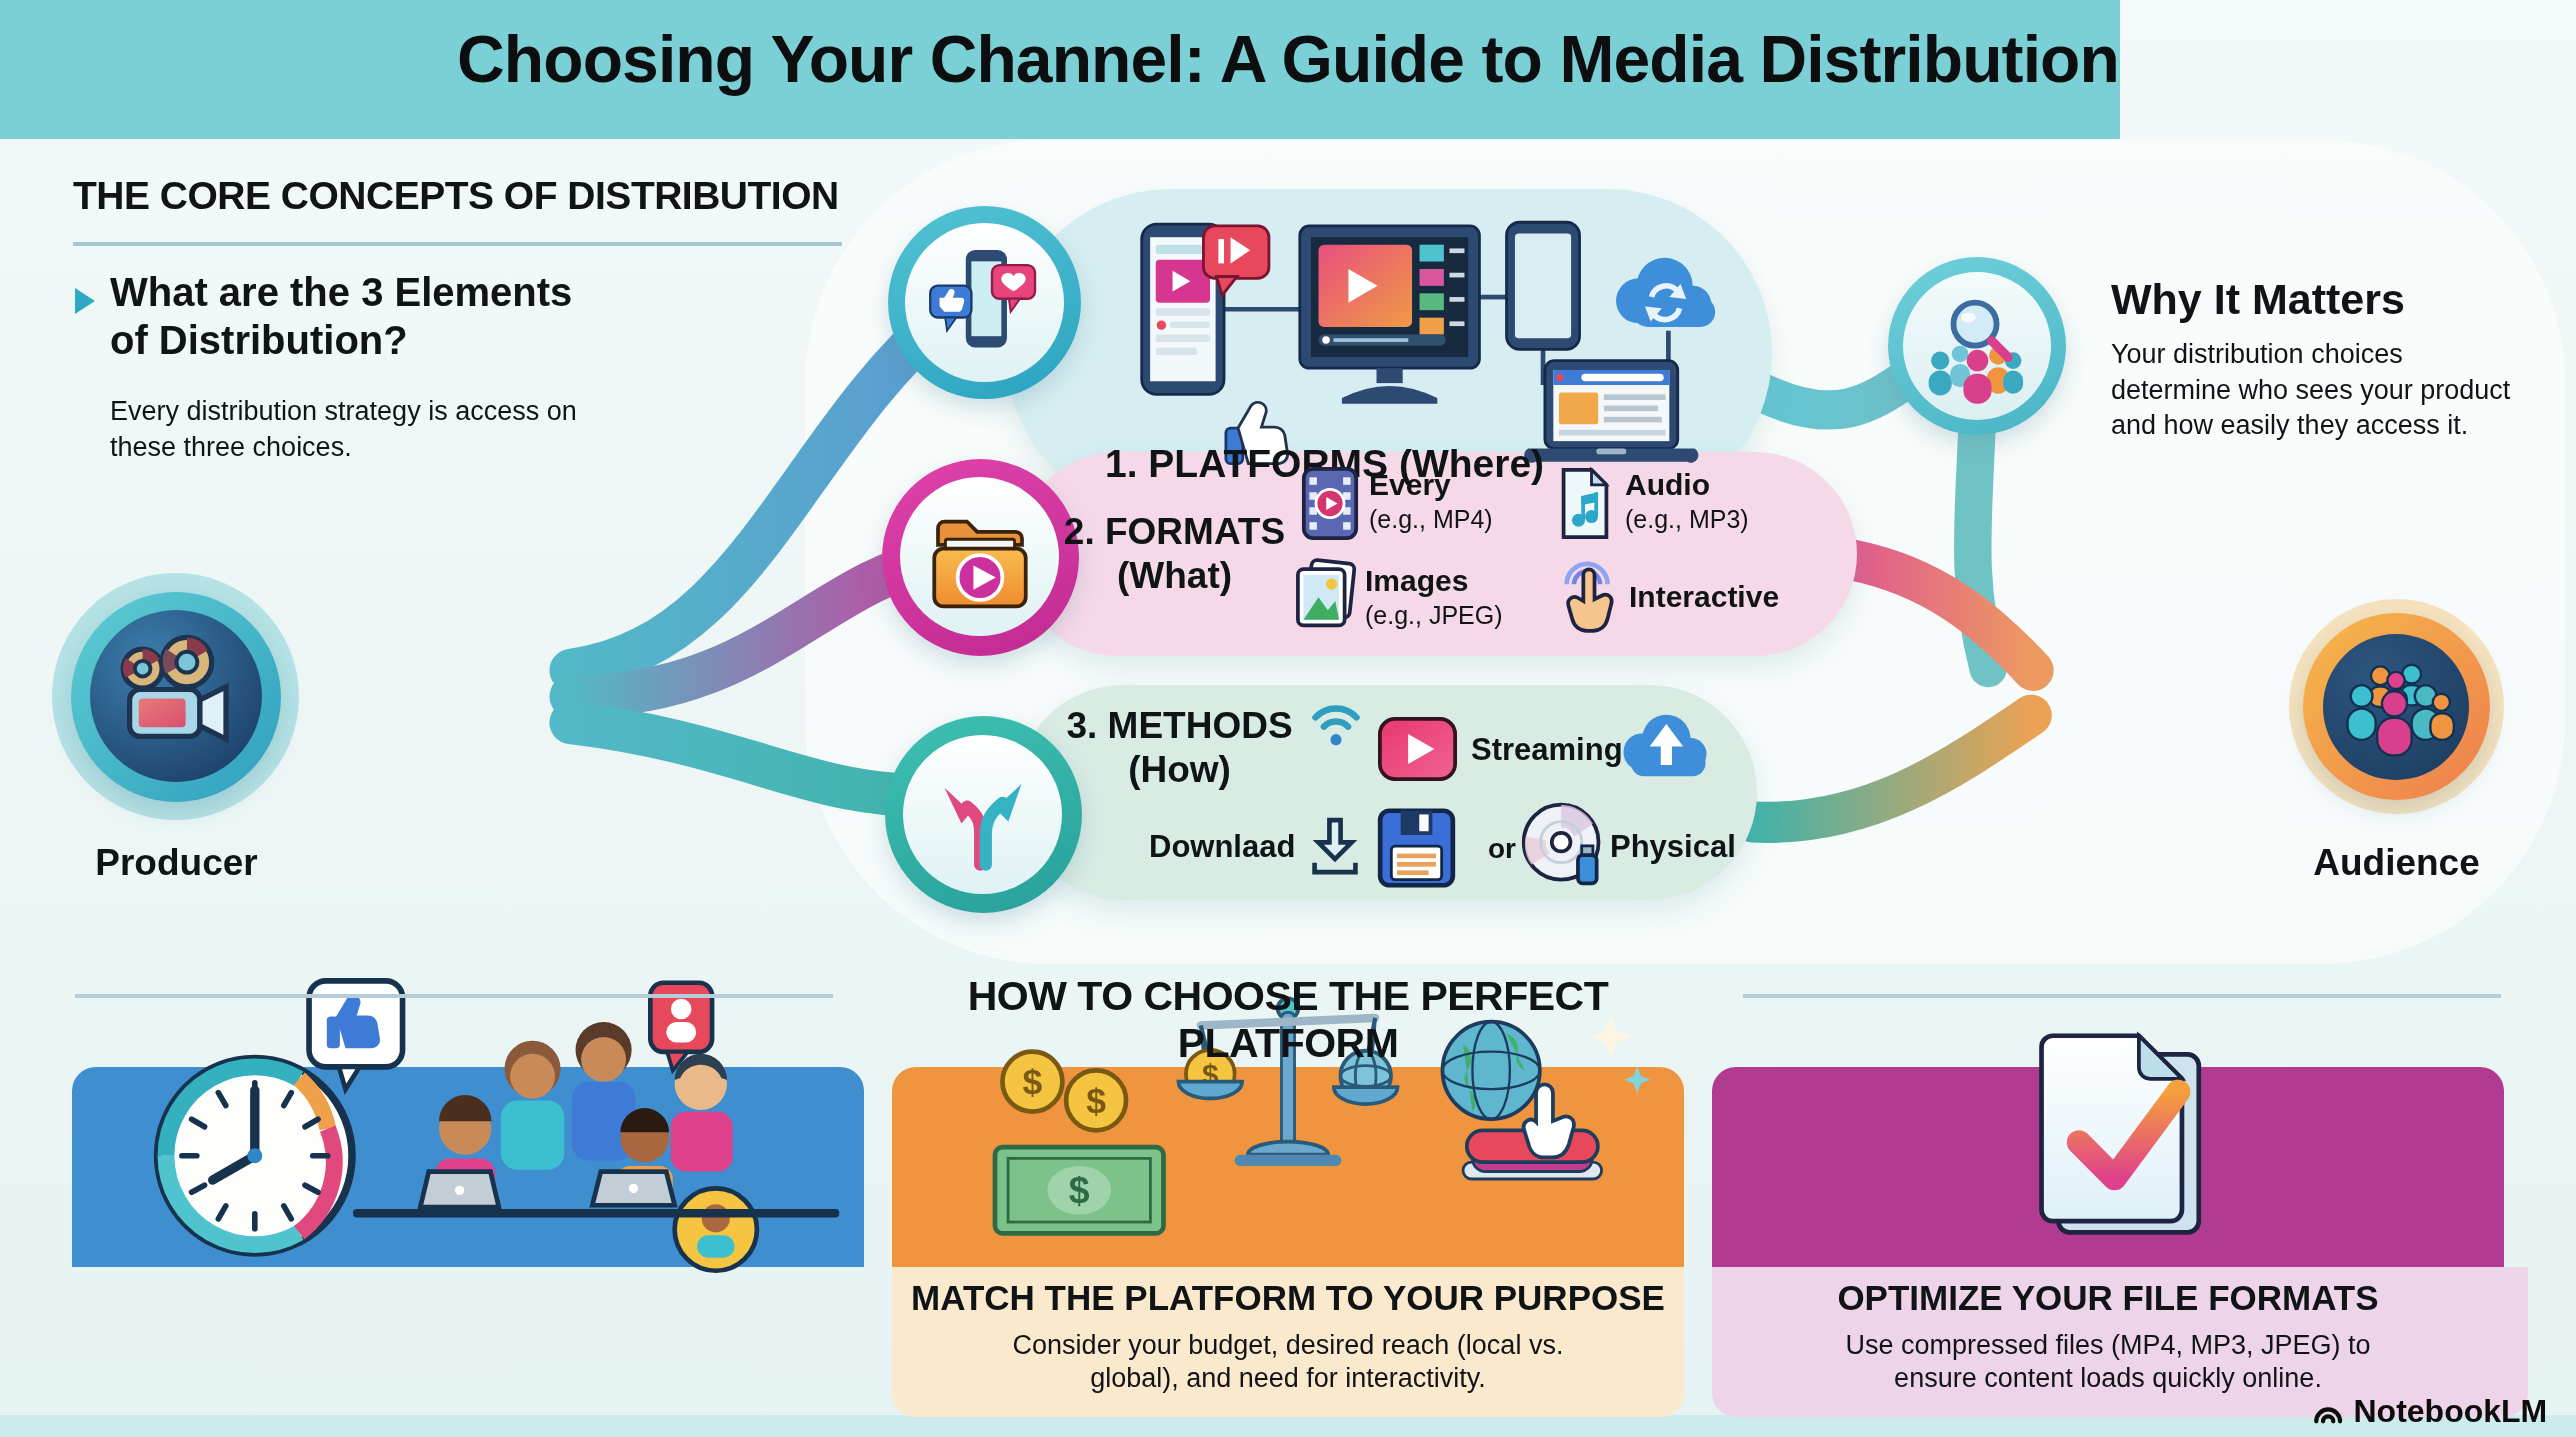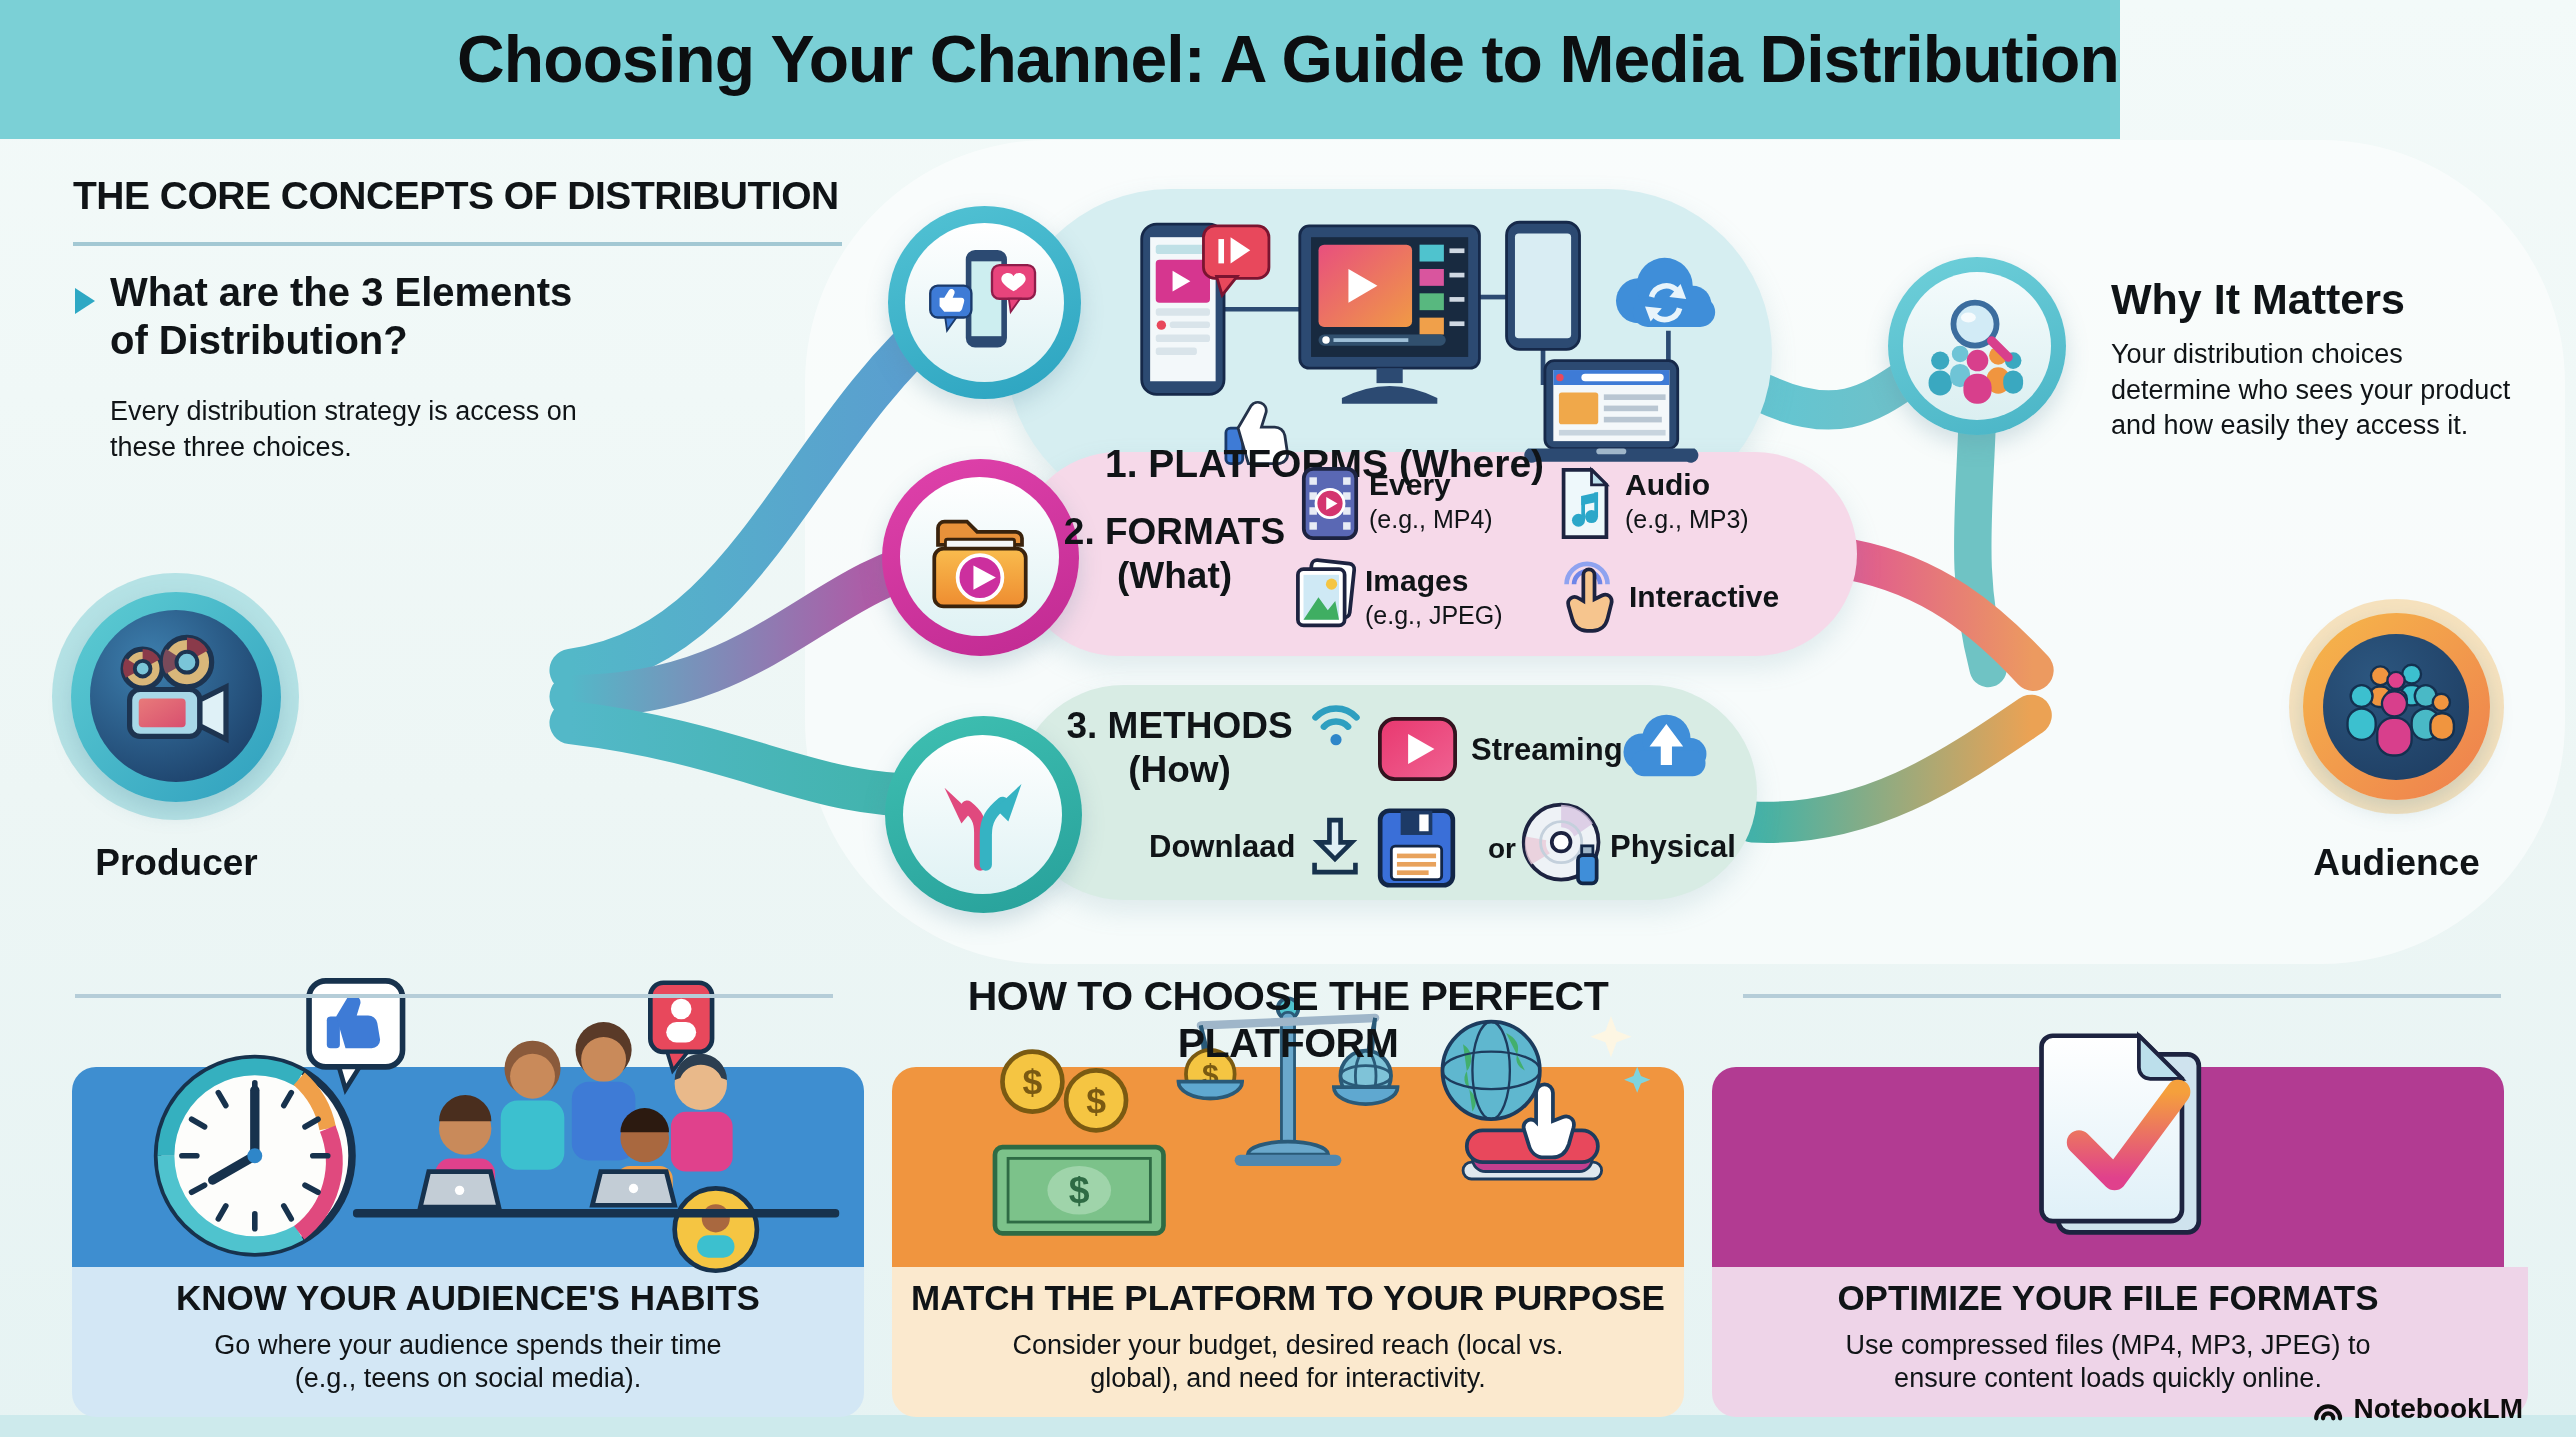--- a/index.html
+++ b/index.html
@@ -31,21 +31,21 @@
   .why-body{position:absolute;left:2111px;top:337px;font-size:27px;line-height:1.32;z-index:6;}
   .howto-heading{position:absolute;left:867px;top:973px;width:842px;text-align:center;
     font-size:41px;font-weight:800;letter-spacing:-0.5px;z-index:6;}
   .card{position:absolute;top:1067px;width:792px;height:350px;z-index:2;}
   .card-header{position:absolute;left:0;top:0;width:792px;height:200px;border-radius:24px 24px 0 0;}
   .card-body{position:absolute;left:0;top:200px;width:792px;height:150px;border-radius:0 0 24px 24px;}
   .card-title{position:absolute;left:19px;top:11.2px;width:754px;text-align:center;font-size:35px;font-weight:800;}
   .card-text{position:absolute;left:19px;top:62px;width:754px;text-align:center;font-size:27px;line-height:1.24;}
   .card-illu{position:absolute;z-index:3;overflow:visible;}
   .watermark{position:absolute;top:1393px;left:2312px;display:flex;align-items:center;gap:7.5px;z-index:7;}
-  .watermark-text{font-size:28px;font-weight:700;color:#0d0d0d;}
+  .watermark-text{font-size:32px;font-weight:700;color:#0d0d0d;}
   svg{overflow:visible;}
 </style>
 </head>
 <body>
 
 <div class="page">
 
   <div class="soft-shape" style="left:805px;top:140px;width:1760px;height:824px;"></div>
   <div class="abs" style="left:0;top:1415px;width:2576px;height:22.5px;background:#cdeaec;"></div>
 
@@ -474,25 +474,20 @@
         <circle cx="672" cy="112" r="28" fill="#e9b98a"></circle>
           <path d="M644 108 a28 28 0 0 1 56 0 l-6 -2 a24 24 0 0 0 -44 0 z" fill="#2c3e50"></path>
         <rect x="640" y="142" width="66" height="64" rx="16" fill="#e0418c"></rect>
         <path d="M372 244 h84 l-9 -38 h-66 z" fill="#c3cdd6" stroke="#17324d" stroke-width="5"></path>
         <path d="M556 242 h88 l-9 -36 h-70 z" fill="#c3cdd6" stroke="#17324d" stroke-width="5"></path>
         <circle cx="414" cy="226" r="5" fill="#fff"></circle>
           <circle cx="600" cy="224" r="5" fill="#fff"></circle>
         <rect x="300" y="246" width="520" height="9" rx="4" fill="#17324d"></rect>
       </g>
     </svg>
-    <div class="card-body" style="background:#d3e7f5;">
-      <div class="card-title">KNOW YOUR AUDIENCE'S HABITS</div>
-      <div class="card-text pre">Go where your audience spends their time
-(e.g., teens on social media).</div>
-    </div>
   </div>
 
   <div class="card" style="left:892px;">
     <div class="card-header" style="background:#f0953f;"></div>
     <svg class="card-illu" style="left:0;top:-79px;" width="792" height="279" viewBox="0 0 846 298">
       <g>
         <circle cx="150" cy="100" r="32" fill="#f5c542" stroke="#7a5a12" stroke-width="5"></circle>
         <text x="150" y="113" text-anchor="middle" font-size="38" font-weight="bold" fill="#7a5a12" font-family="Liberation Sans,sans-serif">$</text>
         <circle cx="218" cy="120" r="32" fill="#f5c542" stroke="#7a5a12" stroke-width="5"></circle>
         <text x="218" y="133" text-anchor="middle" font-size="38" font-weight="bold" fill="#7a5a12" font-family="Liberation Sans,sans-serif">$</text>

